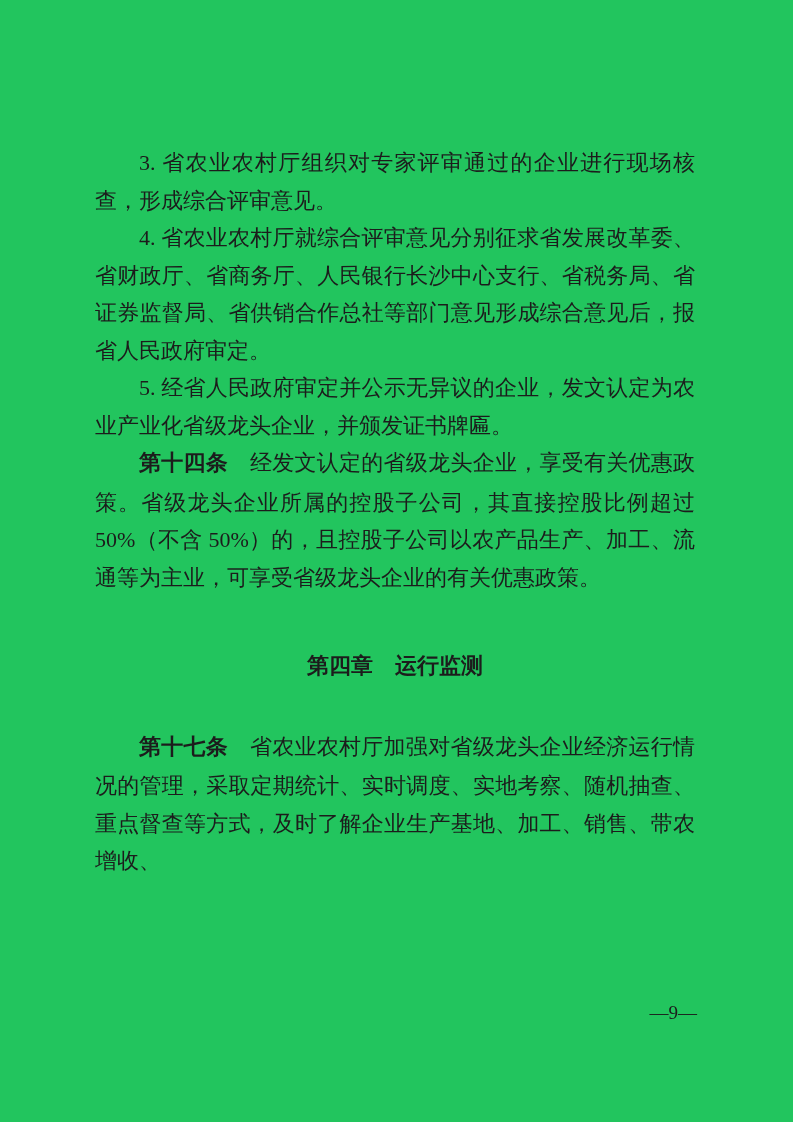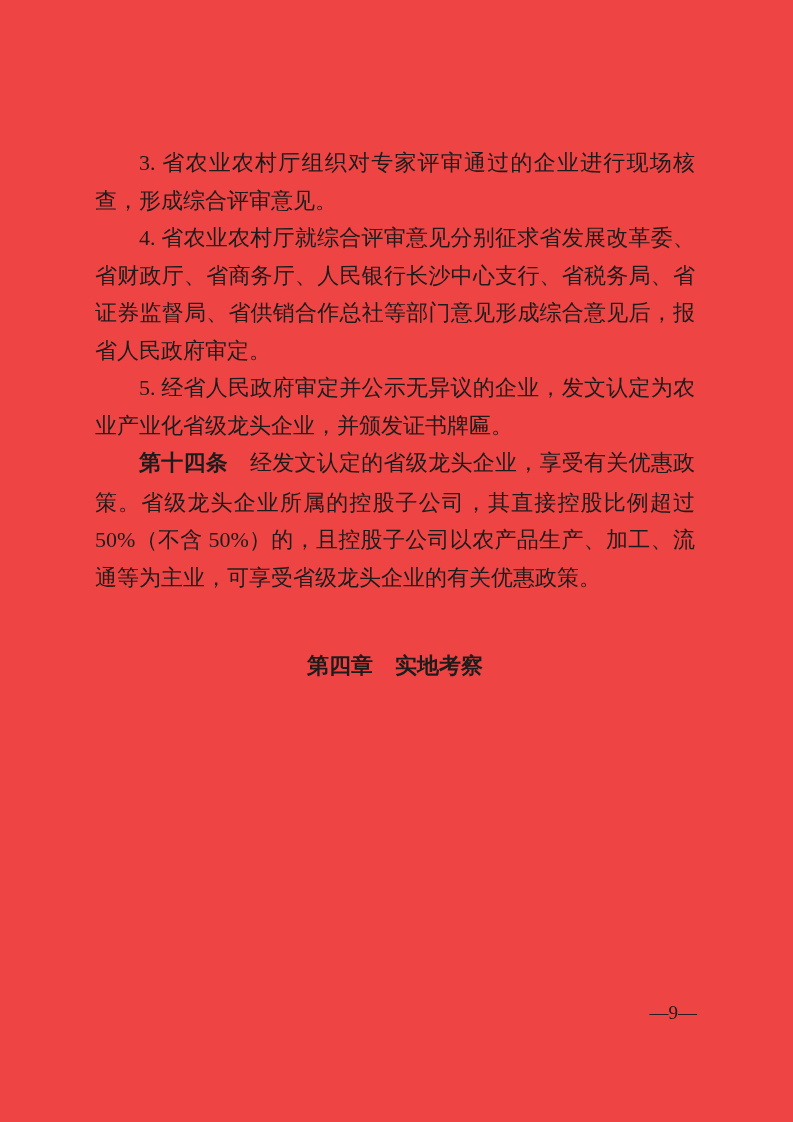--- a/index.html
+++ b/index.html
@@ -10,21 +10,21 @@
   body {
     background: #ffffff;
     position: relative;
     overflow: hidden;
     font-family: "Liberation Serif", "DejaVu Serif", serif;
     color: #1c1c1c;
   }
   .page {
     position: absolute;
     inset: 0;
-    background: #ef4444;
+    background: #22c55e;
   }
   .content {
     position: absolute;
     left: 95px;
     top: 144px;
     width: 600px;
     font-size: 22px;
     line-height: 37.5px;
     text-align: justify;
   }
@@ -67,22 +67,25 @@
 
     <p>4. 省农业农村厅就综合评审意见分别征求省发展改革委、省财政厅、省商务厅、人民银行长沙中心支行、省税务局、省证券监督局、省供销合作总社等部门意见形成综合意见后，报省人民政府审定。</p>
 
     <p>5. 经省人民政府审定并公示无异议的企业，发文认定为农业产业化省级龙头企业，并颁发证书牌匾。</p>
 
     <p>
       <span class="article-label">第十四条</span><span>经发文认定的省级龙头企业，享受有关优惠政策。省级龙头企业所属的控股子公司，其直接控股比例超过 50%（不含 50%）的，且控股子公司以农产品生产、加工、流通等为主业，可享受省级龙头企业的有关优惠政策。</span>
     </p>
 
     <p class="chapter">
-      <span class="chapter-number">第四章</span><span class="chapter-title">实地考察</span>
+      <span class="chapter-number">第四章</span><span class="chapter-title">运行监测</span>
     </p>
 
 
 
+    <p>
+      <span class="article-label">第十七条</span><span>省农业农村厅加强对省级龙头企业经济运行情况的管理，采取定期统计、实时调度、实地考察、随机抽查、重点督查等方式，及时了解企业生产基地、加工、销售、带农增收、</span>
+    </p>
 
   </div>
 
   <div class="page-number">—9—</div>
 </div>
 
 </body></html>

